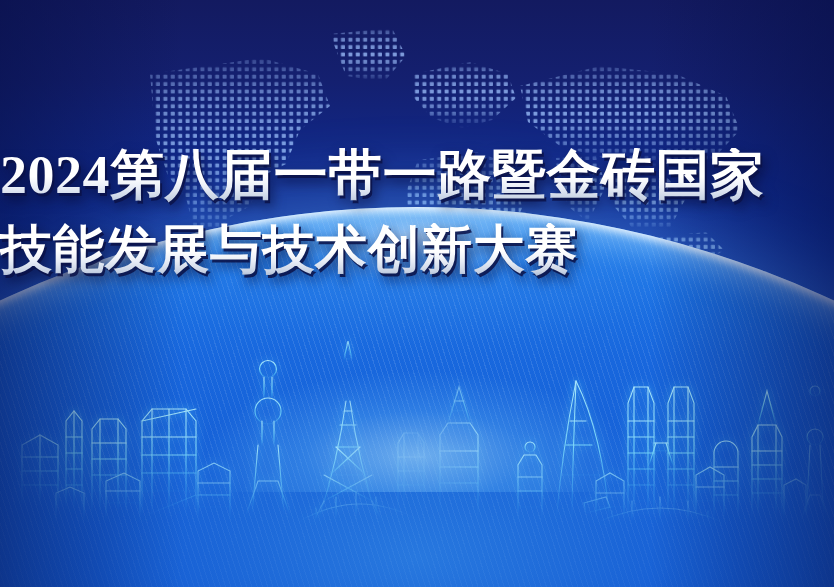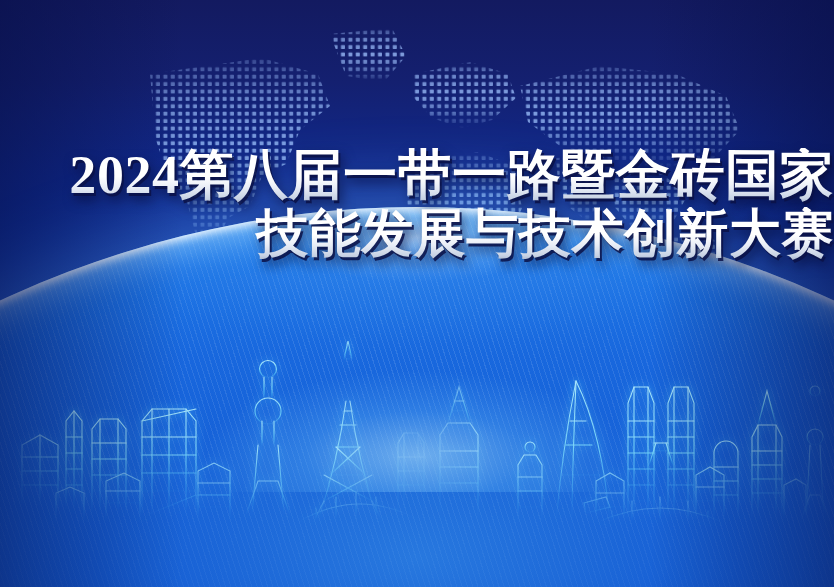--- a/index.html
+++ b/index.html
@@ -88,37 +88,37 @@
     width:420px;height:120px;
     transform:translateX(-50%);
     background:radial-gradient(ellipse at 50% 70%, rgba(200,240,255,.55) 0%, rgba(120,200,255,.25) 38%, rgba(0,0,0,0) 72%);
     pointer-events:none;
   }
 
   
   #title{
     position:absolute;
     left:0;right:0;top:148px;
-    text-align:right;
+    text-align:left;
     z-index:9;
     pointer-events:none;
   }
   .tline{
     font-weight:bold;
     letter-spacing:.01em;
     line-height:1.02;
     color:#ffffff;
     background:linear-gradient(180deg,#ffffff 0%,#ffffff 52%,#e8edf6 72%,#c7d2e4 92%,#aab8d0 100%);
     -webkit-background-clip:text;
             background-clip:text;
     -webkit-text-fill-color:transparent;
     filter:drop-shadow(2px 3px 0 rgba(10,18,72,.85)) drop-shadow(3px 5px 6px rgba(5,10,50,.55));
   }
   #l1{font-size:54px;}
-  #l2{font-size:52px;margin-top:4px;}
+  #l2{font-size:52px;margin-top:20px;}
 </style>
 </head>
 <body>
 
 <div id="stage">
 
   <div class="layer" id="sky"></div>
 
   <div class="layer" id="map">
     <svg width="834" height="587" viewBox="0 0 834 587" preserveAspectRatio="none" aria-hidden="true">

